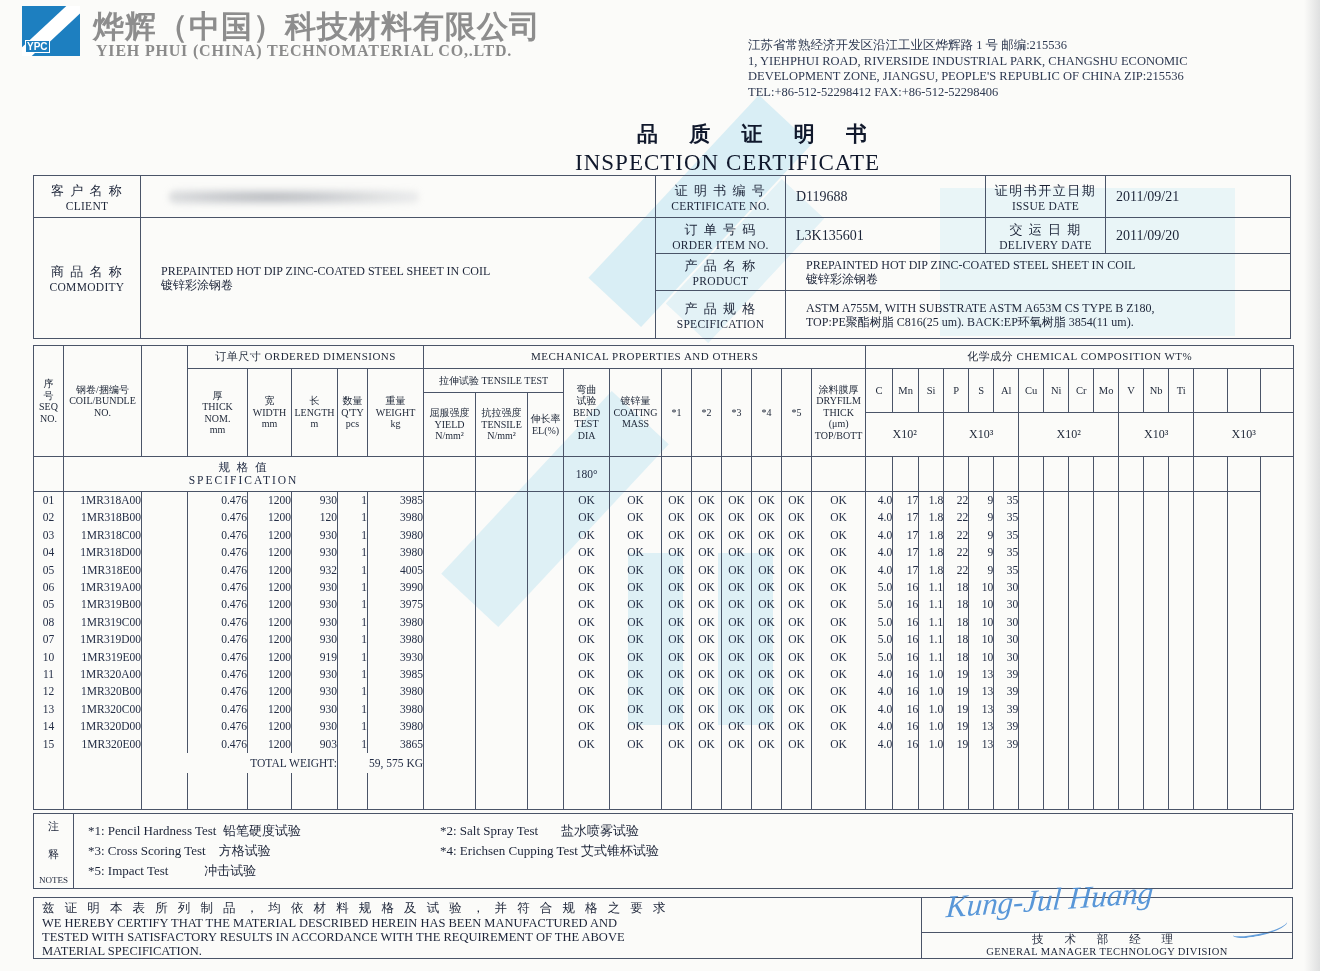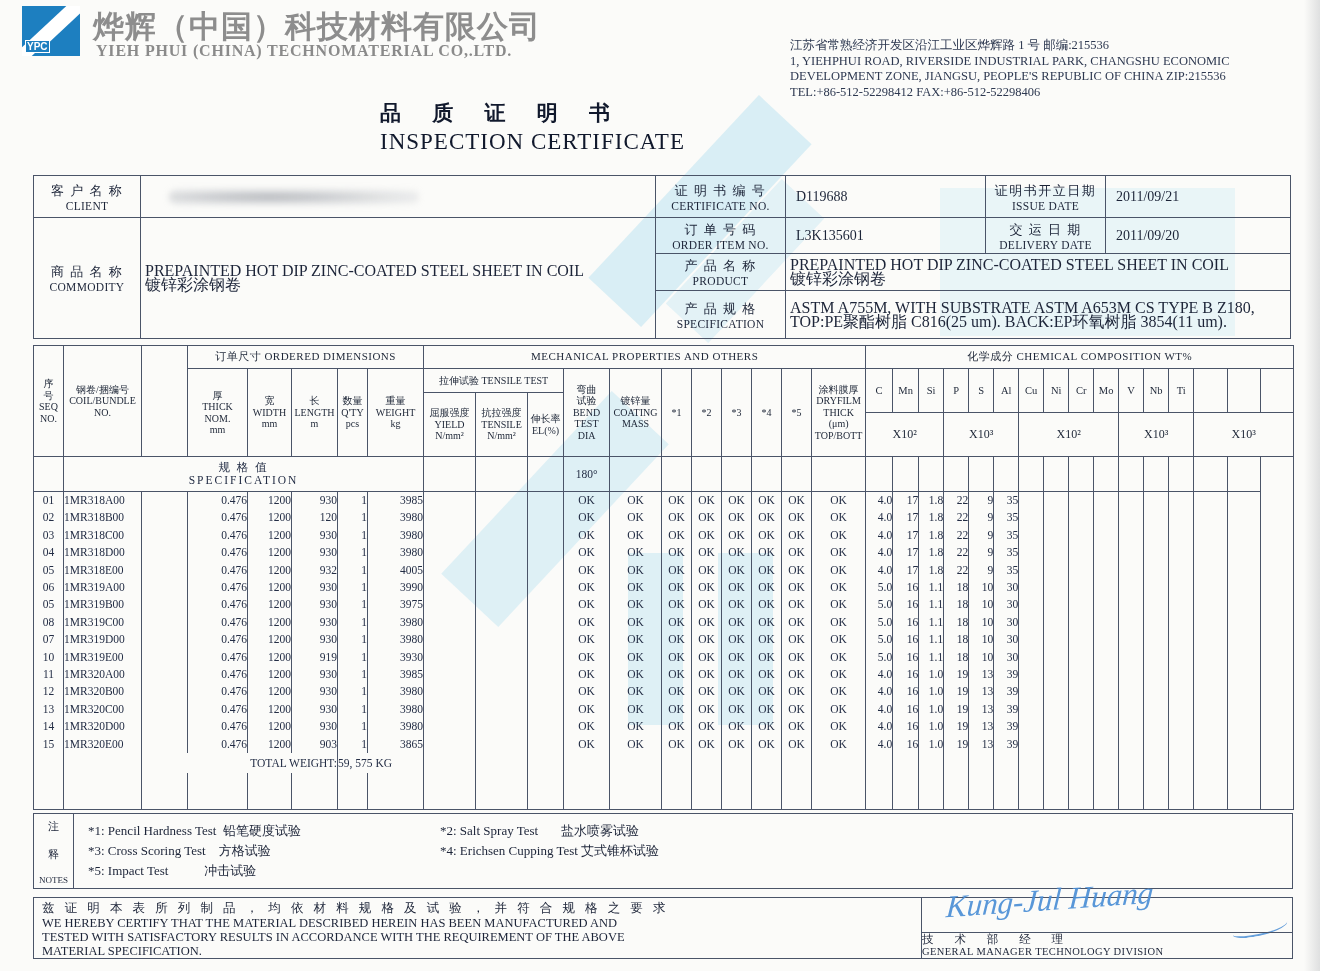--- a/index.html
+++ b/index.html
@@ -18,73 +18,73 @@
   
   .logo{position:absolute;left:22px;top:6px;width:58px;height:50px;background:#1d7fc0;overflow:hidden}
   .logo .stripe{position:absolute;background:#fff;width:13px;height:95px}
   .logo .s1{left:20px;top:-22px;transform:rotate(47deg)}
   .logo .s2{left:42px;top:-40px;transform:rotate(47deg)}
   .logo-label{position:absolute;left:3px;bottom:3px;color:#fff;font-size:10px;font-weight:bold;
               border:1px solid #fff;padding:0 1px;line-height:11px;background:#1d7fc0;
               font-family:"Liberation Sans",sans-serif}
   .co-cn{position:absolute;left:93px;top:6px;font-size:31px;font-weight:bold;color:#8d8d8d;letter-spacing:1px;white-space:nowrap}
   .co-en{position:absolute;left:96px;top:42px;font-size:16px;font-weight:bold;color:#8a8a8a;letter-spacing:.8px;white-space:nowrap}
-  .addr{position:absolute;left:790px;top:38px;font-size:12.5px;line-height:15.5px;color:#2d3850;white-space:nowrap}
-  .title{position:absolute;left:380px;top:99px;width:500px;text-align:left}
+  .addr{position:absolute;left:748px;top:38px;font-size:12.5px;line-height:15.5px;color:#2d3850;white-space:nowrap}
+  .title{position:absolute;left:380px;top:120px;width:500px;text-align:right}
   .title-cn{font-size:21px;font-weight:bold;letter-spacing:13px;color:#10182c}
   .title-en{font-size:23px;font-weight:normal;letter-spacing:1px;color:#10182c;margin-top:2px}
   
   table{border-collapse:collapse;table-layout:fixed}
   .info{position:absolute;left:33px;top:175px;width:1257px}
   .info td{border:1px solid #4a5468;vertical-align:middle;overflow:hidden}
   .lab{text-align:center}
   .lab .cn{font-size:13px;letter-spacing:1.5px}
   .lab .en{font-size:11.5px;letter-spacing:.3px}
   .val{font-size:14px;padding-left:10px}
-  .val2{font-size:16px;line-height:14px;padding-left:4px}
+  .val2{font-size:12px;line-height:14px;padding-left:20px}
   .vtop{vertical-align:top;padding-top:1px}
   .smudge{width:250px;height:16px;margin-left:18px;border-radius:8px;
           background:radial-gradient(ellipse at 40% 50%,rgba(120,125,135,.55),rgba(160,165,175,.25) 60%,rgba(200,200,205,0));
           filter:blur(3px)}
   
   .main{position:absolute;left:33px;top:345px;width:1260px;border:1px solid #4a5468;border-bottom:1.5px solid #4a5468}
   .main th{border:1px solid #4a5468;font-weight:normal;font-size:10px;line-height:11.5px;
            white-space:pre-line;text-align:center;vertical-align:middle;padding:0;color:#1c2536}
   .main th.grp{font-size:11px;letter-spacing:.5px}
   .main th.elem{font-size:10.5px}
   .main th.expo{font-size:12px}
   .main td{border-left:1px solid #4a5468;border-right:1px solid #4a5468;border-top:0;border-bottom:0;
            font-size:11.5px;padding:0;color:#232d45;overflow:hidden}
   .specrow td{border-top:1px solid #4a5468;border-bottom:1px solid #4a5468;height:34px;text-align:center}
   .speclabel{font-size:11.5px;line-height:13px;white-space:pre-line;letter-spacing:2px}
   .bendspec{font-size:12px}
   td.d{height:17.4px;line-height:17.4px}
   .c{text-align:center}
-  .l{text-align:left;padding-left:3px}
+  .l{text-align:right;padding-left:3px}
   .r{text-align:right;padding-right:5px}
   .totrow td{height:20px;font-size:11.5px}
   .fillrow td{height:36px}
   
   .notes{position:absolute;left:33px;top:813px;width:1260px;height:76px;border:1px solid #4a5468;
          display:flex;box-sizing:border-box}
   .notes-label{width:40px;border-right:1px solid #4a5468;display:flex;flex-direction:column;
                justify-content:space-between;align-items:center;padding:5px 0 3px 0;box-sizing:border-box}
   .notes-label .cnc{font-size:11px}
   .notes-label .enc{font-size:9px}
   .notes-body{flex:1;padding:7px 10px 0 14px;display:grid;grid-template-columns:352px auto;
               font-size:13px;line-height:20px;white-space:pre;align-content:start}
   
   .footer{position:absolute;left:33px;top:897px;width:1260px;height:62px;border:1px solid #4a5468;
           display:flex;box-sizing:border-box}
   .cert{width:888px;border-right:1px solid #4a5468;box-sizing:border-box;padding:3px 8px 0 8px}
   .cert .cnl{font-size:12.5px;letter-spacing:3.5px;line-height:14.5px;white-space:nowrap}
   .cert .enl{font-size:12.5px;line-height:14px;white-space:nowrap}
   .sigcell{flex:1;position:relative}
   .sigline{position:absolute;left:0;right:0;top:34px;border-top:1px solid #4a5468}
-  .sigtitles{position:absolute;top:36px;width:100%;text-align:left;line-height:11.5px}
+  .sigtitles{position:absolute;top:36px;width:100%;text-align:center;line-height:11.5px}
   .t-cn{font-size:11.5px;letter-spacing:9px}
   .t-en{font-size:10.5px;letter-spacing:.4px}
   .signature{position:absolute;left:24px;top:-16px;z-index:3;color:#4c8fd6;font-size:31px;
              font-style:italic;white-space:nowrap;transform:rotate(-4deg) skewX(-8deg);opacity:.92}
   .sig-swoosh{position:absolute;right:4px;top:22px;width:56px;height:14px;
               border-bottom:2.5px solid #4c8fd6;border-radius:0 0 70% 30%;transform:rotate(-8deg);opacity:.85}
 </style>
 </head>
 <body>
 

